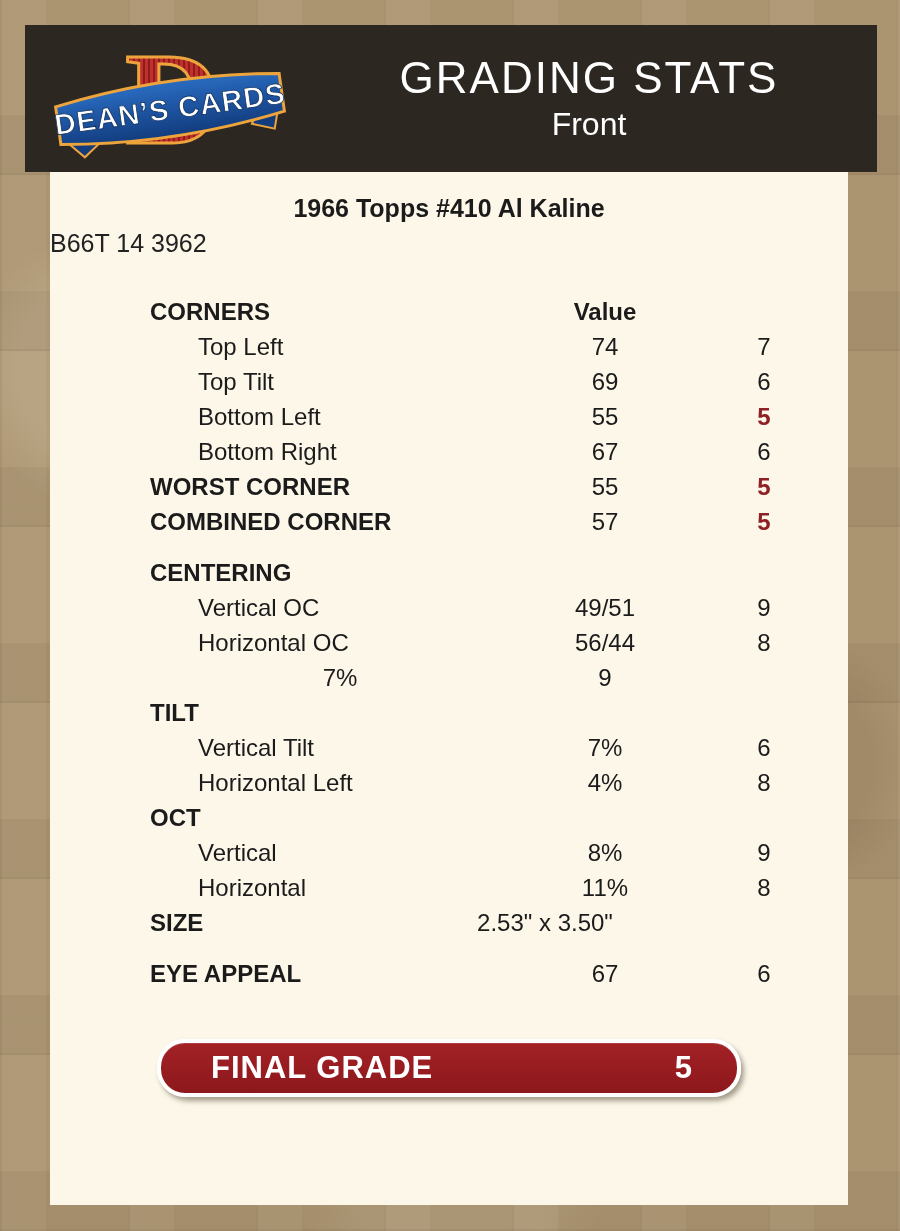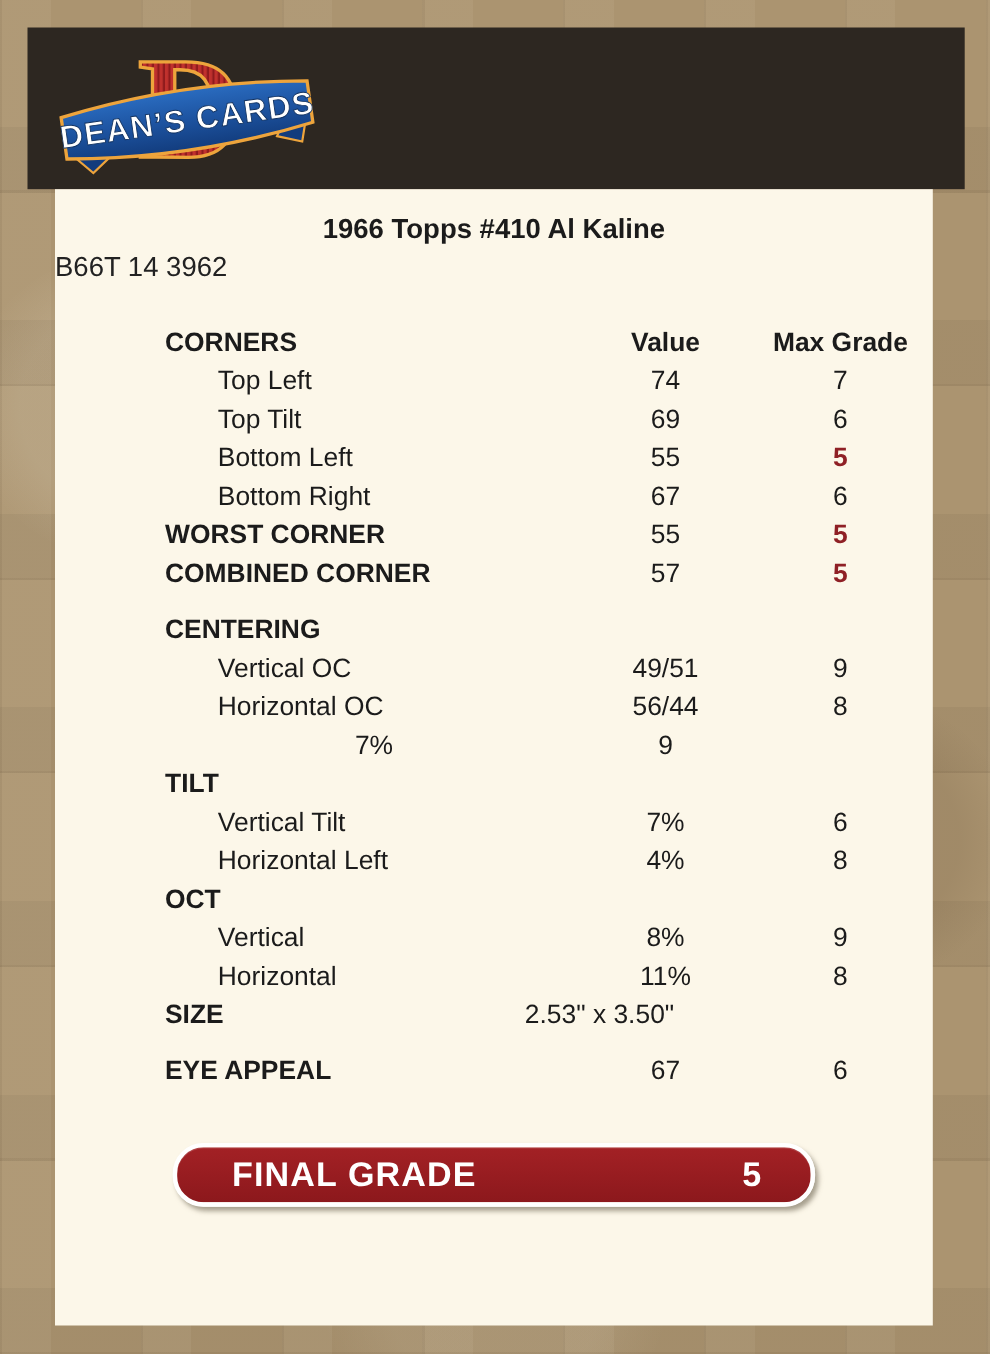--- a/index.html
+++ b/index.html
@@ -81,31 +81,34 @@
       </linearGradient>
     </defs>
     <text x="128" y="110" text-anchor="middle" font-family="Liberation Serif, DejaVu Serif, serif" font-size="132" font-weight="bold" fill="url(#dstripe)" stroke="#eda43c" stroke-width="3">D</text>
     <g transform="rotate(-8 125 76)">
       <path d="M16 92 L34 112 L52 99 L40 88 Z" fill="#123c7d" stroke="#eda43c" stroke-width="2"></path>
       <path d="M234 84 L226 110 L204 102 L214 86 Z" fill="#123c7d" stroke="#eda43c" stroke-width="2"></path>
       <path d="M12 58 Q125 40 238 56 L238 94 Q125 112 12 96 Z" fill="url(#bluegrad)" stroke="#eda43c" stroke-width="3"></path>
       <text x="125" y="86" text-anchor="middle" font-family="Liberation Sans, DejaVu Sans, sans-serif" font-size="29" font-weight="bold" letter-spacing="1" fill="#ffffff" stroke="#0e2f5e" stroke-width="0.8">DEAN’S CARDS</text>
     </g>
   </svg>
+  <div class="header-titles">
+    <div class="header-title">GRADING STATS</div>
+    <div class="header-subtitle">Front</div>
+  </div>
 </div>
 
 <div class="panel">
   <div class="card-title">1966 Topps #410 Al Kaline</div>
   <div class="card-serial">B66T 14 3962</div>
 
   <div class="stats" id="stats-table">
       <div class="row type-header">
         <div class="cell-label">CORNERS</div>
         <div class="cell-value">Value</div>
-        <div class="cell-grade">Max Grade</div>
       </div>
       <div class="row type-item">
         <div class="cell-label">Top Left</div>
         <div class="cell-value">74</div>
         <div class="cell-grade">7</div>
       </div>
       <div class="row type-item">
         <div class="cell-label">Top Tilt</div>
         <div class="cell-value">69</div>
         <div class="cell-grade">6</div>

